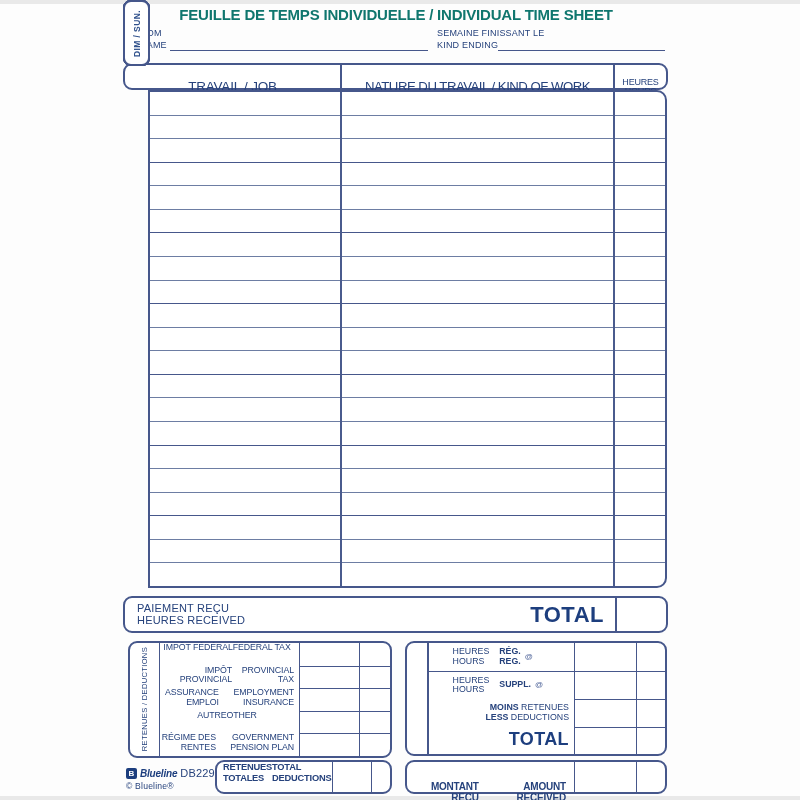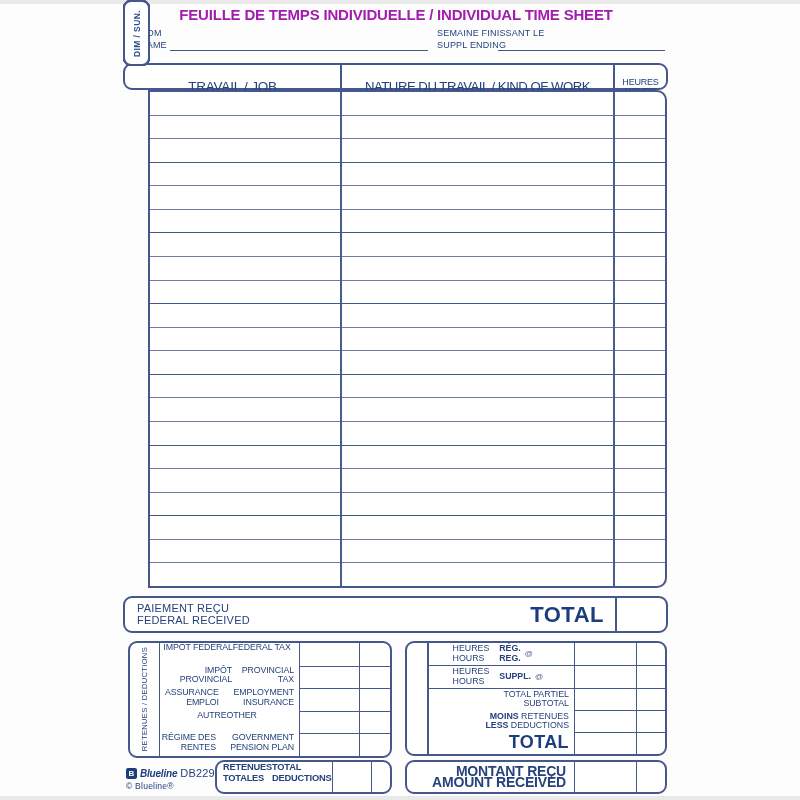--- a/index.html
+++ b/index.html
@@ -17,21 +17,21 @@
     --thin: #6d7da3;
   }
   .scan-strip { position:absolute; left:0; width:800px; background:#d9d9d9; opacity:.55; }
   .strip-top { top:0; height:4px; }
   .strip-bottom { top:796px; height:4px; }
 
   
   .title {
     position:absolute; left:0; top:6px; width:792px;
     text-align:center; font-size:15px; font-weight:700;
-    letter-spacing:-0.2px; color:#a21caf;
+    letter-spacing:-0.2px; color:#0f766e;
   }
   .fld { position:absolute; font-size:9px; line-height:11.5px; letter-spacing:.2px; }
   .fld-name { left:140px; top:28px; }
   .fld-week { left:437px; top:28px; }
   .write-line { position:absolute; border-bottom:1.6px solid var(--line); height:0; }
   .line-name { left:170px; top:50px; width:258px; }
   .line-week { left:498px; top:50px; width:167px; }
 
   
   .hdr-bar {
@@ -146,22 +146,22 @@
   .pad-l { padding-left:24px; }
   .gap { width:10px; }
   .sum-total {
     font-size:18px; font-weight:700; letter-spacing:.4px; color:#1d3e7e;
   }
   .amount-box {
     position:absolute; left:405px; top:760px; width:262px; height:34px;
     border:2px solid var(--line); border-radius:9px; background:#fff; display:flex;
   }
   .amount-box .lbl {
-    flex:1; display:flex; flex-direction:column; justify-content:center;
-    text-align:right; padding-right:8px; font-size:14px; line-height:10.6px; font-weight:700; letter-spacing:-.2px;
+    flex:1; display:flex; flex-direction:row; justify-content:center;
+    text-align:right; padding-right:8px; font-size:10px; line-height:10.6px; font-weight:700; letter-spacing:-.2px;margin-top:20px;
   }
   .amount-box .c1 { width:62px; border-left:1.6px solid var(--line); }
   .amount-box .c2 { width:29px; border-left:1.6px solid var(--line); }
 
   
   .brand { position:absolute; left:126px; top:767px; font-size:10px; }
   .brand-row { display:flex; align-items:center; gap:3px; }
   .logo-sq {
     width:11px; height:11px; background:#1d3e7e; color:#fff;
     font-size:8px; font-weight:700; display:flex; align-items:center; justify-content:center;
@@ -180,21 +180,21 @@
 <div class="title">FEUILLE DE TEMPS INDIVIDUELLE / INDIVIDUAL TIME SHEET</div>
 
 <div class="fld fld-name">
   <div>NOM</div>
   <div>NAME</div>
 </div>
 <div class="write-line line-name"></div>
 
 <div class="fld fld-week">
   <div>SEMAINE FINISSANT LE</div>
-  <div>SUPPL ENDING</div>
+  <div>KIND ENDING</div>
 </div>
 <div class="write-line line-week"></div>
 
 <div class="hdr-bar">
   <div class="hdr-cell hdr-job">TRAVAIL / JOB</div>
   <div class="hdr-div hdr-div1"></div>
   <div class="hdr-cell hdr-work">NATURE DU TRAVAIL / KIND OF WORK</div>
   <div class="hdr-div hdr-div2"></div>
   <div class="hdr-cell hdr-hrs">
     <span>HEURES</span>
@@ -345,21 +345,21 @@
 <div class="tab">
     <span>SAM / SAT.</span>
   </div>
 <div class="tab">
     <span>DIM / SUN.</span>
   </div>
 
 <div class="pay-bar">
   <div class="pay-lbl">
     <div>PAIEMENT REÇU</div>
-    <div>FEDERAL RECEIVED</div>
+    <div>HEURES RECEIVED</div>
   </div>
   <div class="pay-total">TOTAL</div>
   <div class="pay-div"></div>
   <div class="pay-cell"></div>
 </div>
 
 <div class="ded-box">
   <div class="ded-side">
     <span>RETENUES / DEDUCTIONS</span>
   </div>
@@ -432,27 +432,20 @@
     <div class="srow srow-full-sep">
       <div class="lbl pad-l">
         <span class="stack"><span>HEURES</span><br><span>HOURS</span></span>
         <span class="gap"></span>
         <span class="b">SUPPL.</span>
         <span class="at">@</span>
       </div>
       <div class="c1"></div>
         <div class="c2"></div>
     </div>
-    <div class="srow srow-full-sep">
-      <div class="lbl lbl-right">
-        <span class="stack" style="text-align:right"><span>TOTAL PARTIEL</span><br><span>SUBTOTAL</span></span>
-      </div>
-      <div class="c1"></div>
-        <div class="c2"></div>
-    </div>
     <div class="srow srow-cell-sep">
       <div class="lbl lbl-right">
         <span class="stack" style="text-align:right">
           <span class="b">MOINS</span><span> RETENUES</span><br>
           <span class="b">LESS</span><span> DEDUCTIONS</span>
         </span>
       </div>
       <div class="c1"></div>
         <div class="c2"></div>
     </div>

